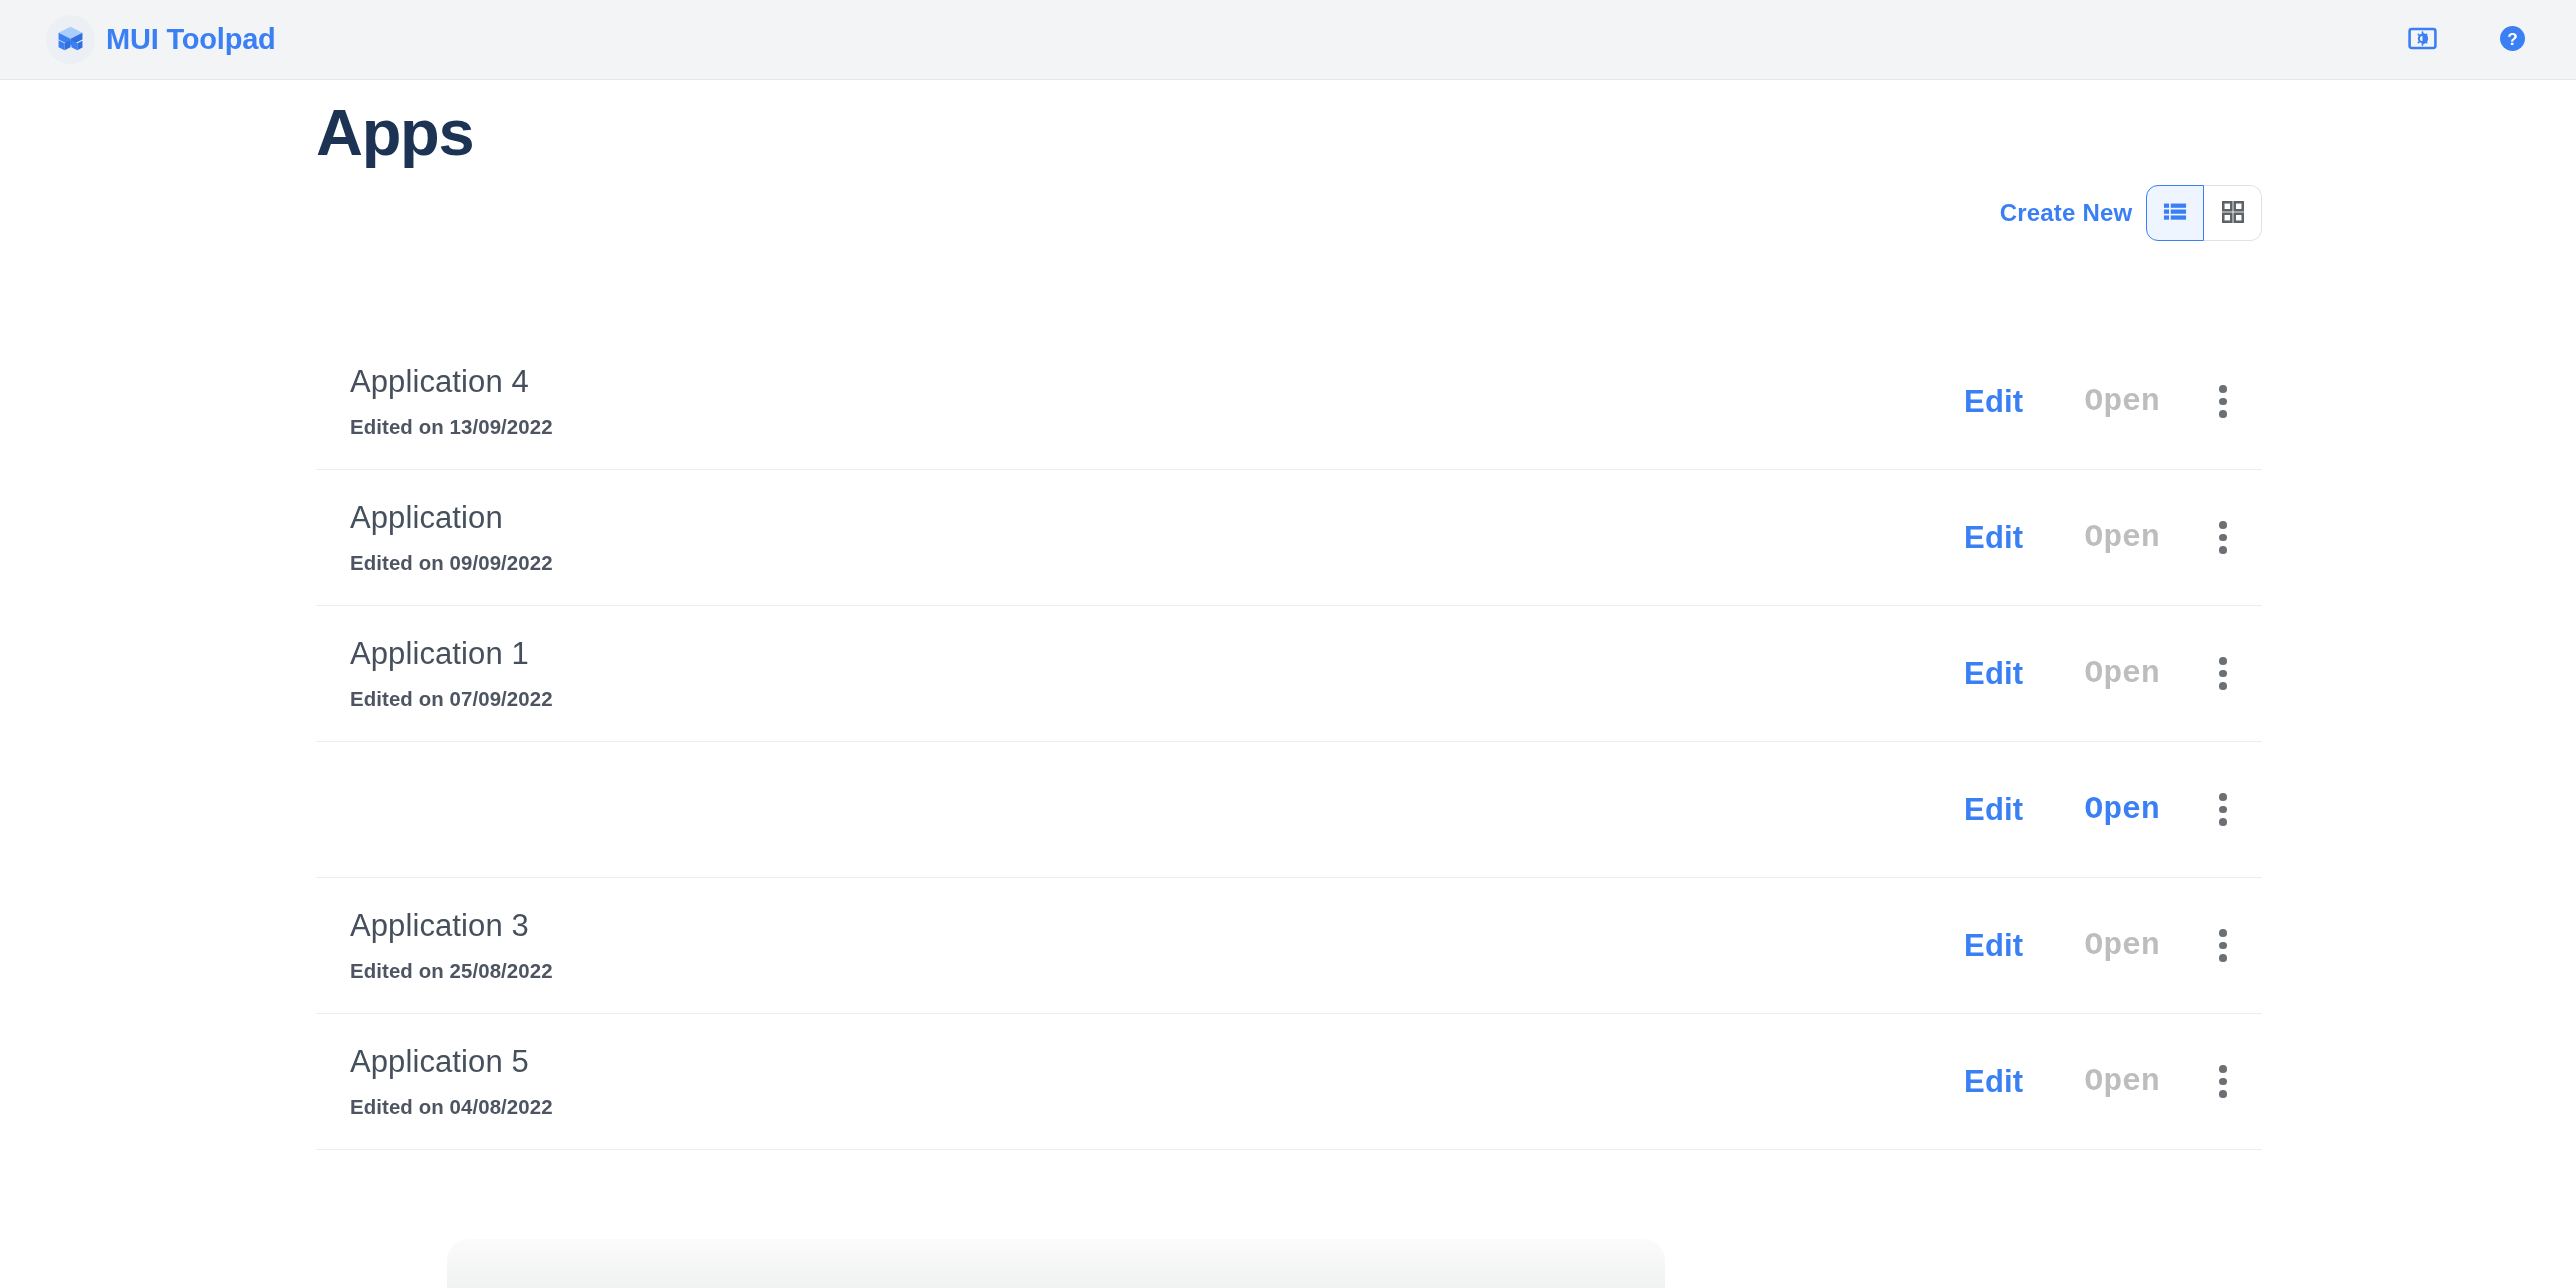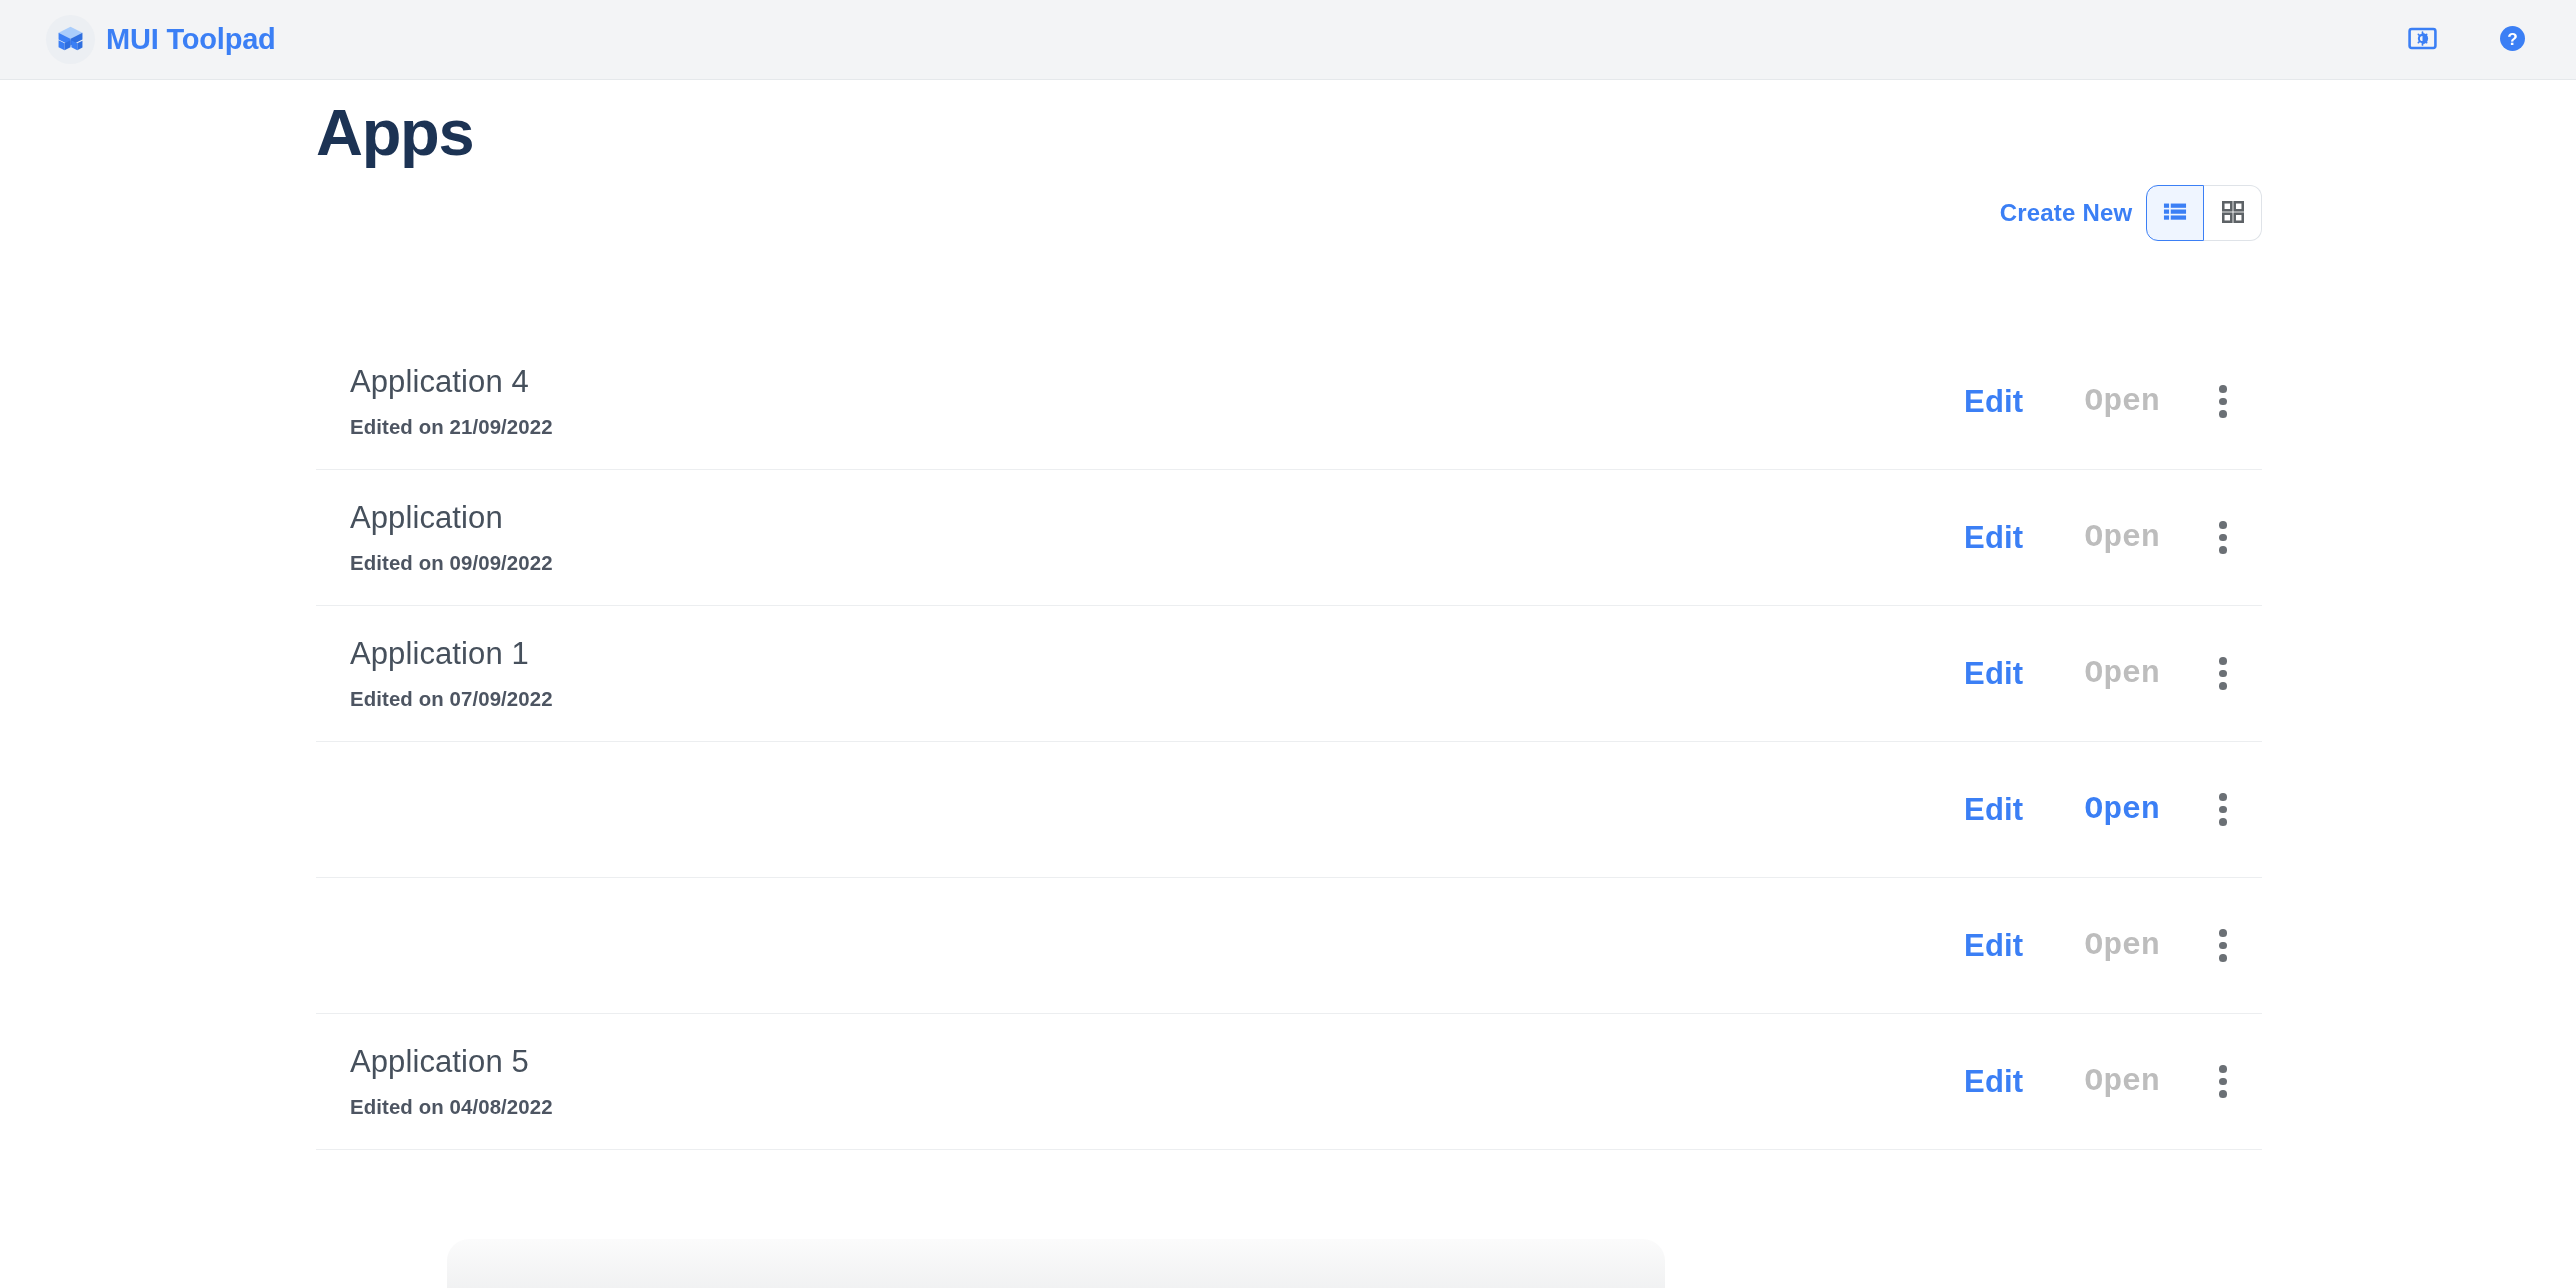--- a/index.html
+++ b/index.html
@@ -323,21 +323,21 @@
         </span>
       </button>
     </div>
   </div>
 
   <div class="app-list">
 
     <div class="app-row">
       <div class="app-info">
         <span class="app-name">Application 4</span>
-        <span class="app-date">Edited on 21/09/2022</span>
+        <span class="app-date">Edited on 13/09/2022</span>
       </div>
       <div class="row-spacer"></div>
       <div class="row-actions">
         <button class="text-btn enabled btn-edit">Edit</button>
         <button class="text-btn disabled btn-open">Open</button>
         <button class="more-btn">
           <span class="dots">
               <span></span>
               <span></span>
               <span></span>
@@ -393,20 +393,24 @@
           <span class="dots">
               <span></span>
               <span></span>
               <span></span>
             </span>
         </button>
       </div>
     </div>
 
     <div class="app-row">
+      <div class="app-info">
+        <span class="app-name">Application 3</span>
+        <span class="app-date">Edited on 25/08/2022</span>
+      </div>
       <div class="row-spacer"></div>
       <div class="row-actions">
         <button class="text-btn enabled btn-edit">Edit</button>
         <button class="text-btn disabled btn-open">Open</button>
         <button class="more-btn">
           <span class="dots">
               <span></span>
               <span></span>
               <span></span>
             </span>

